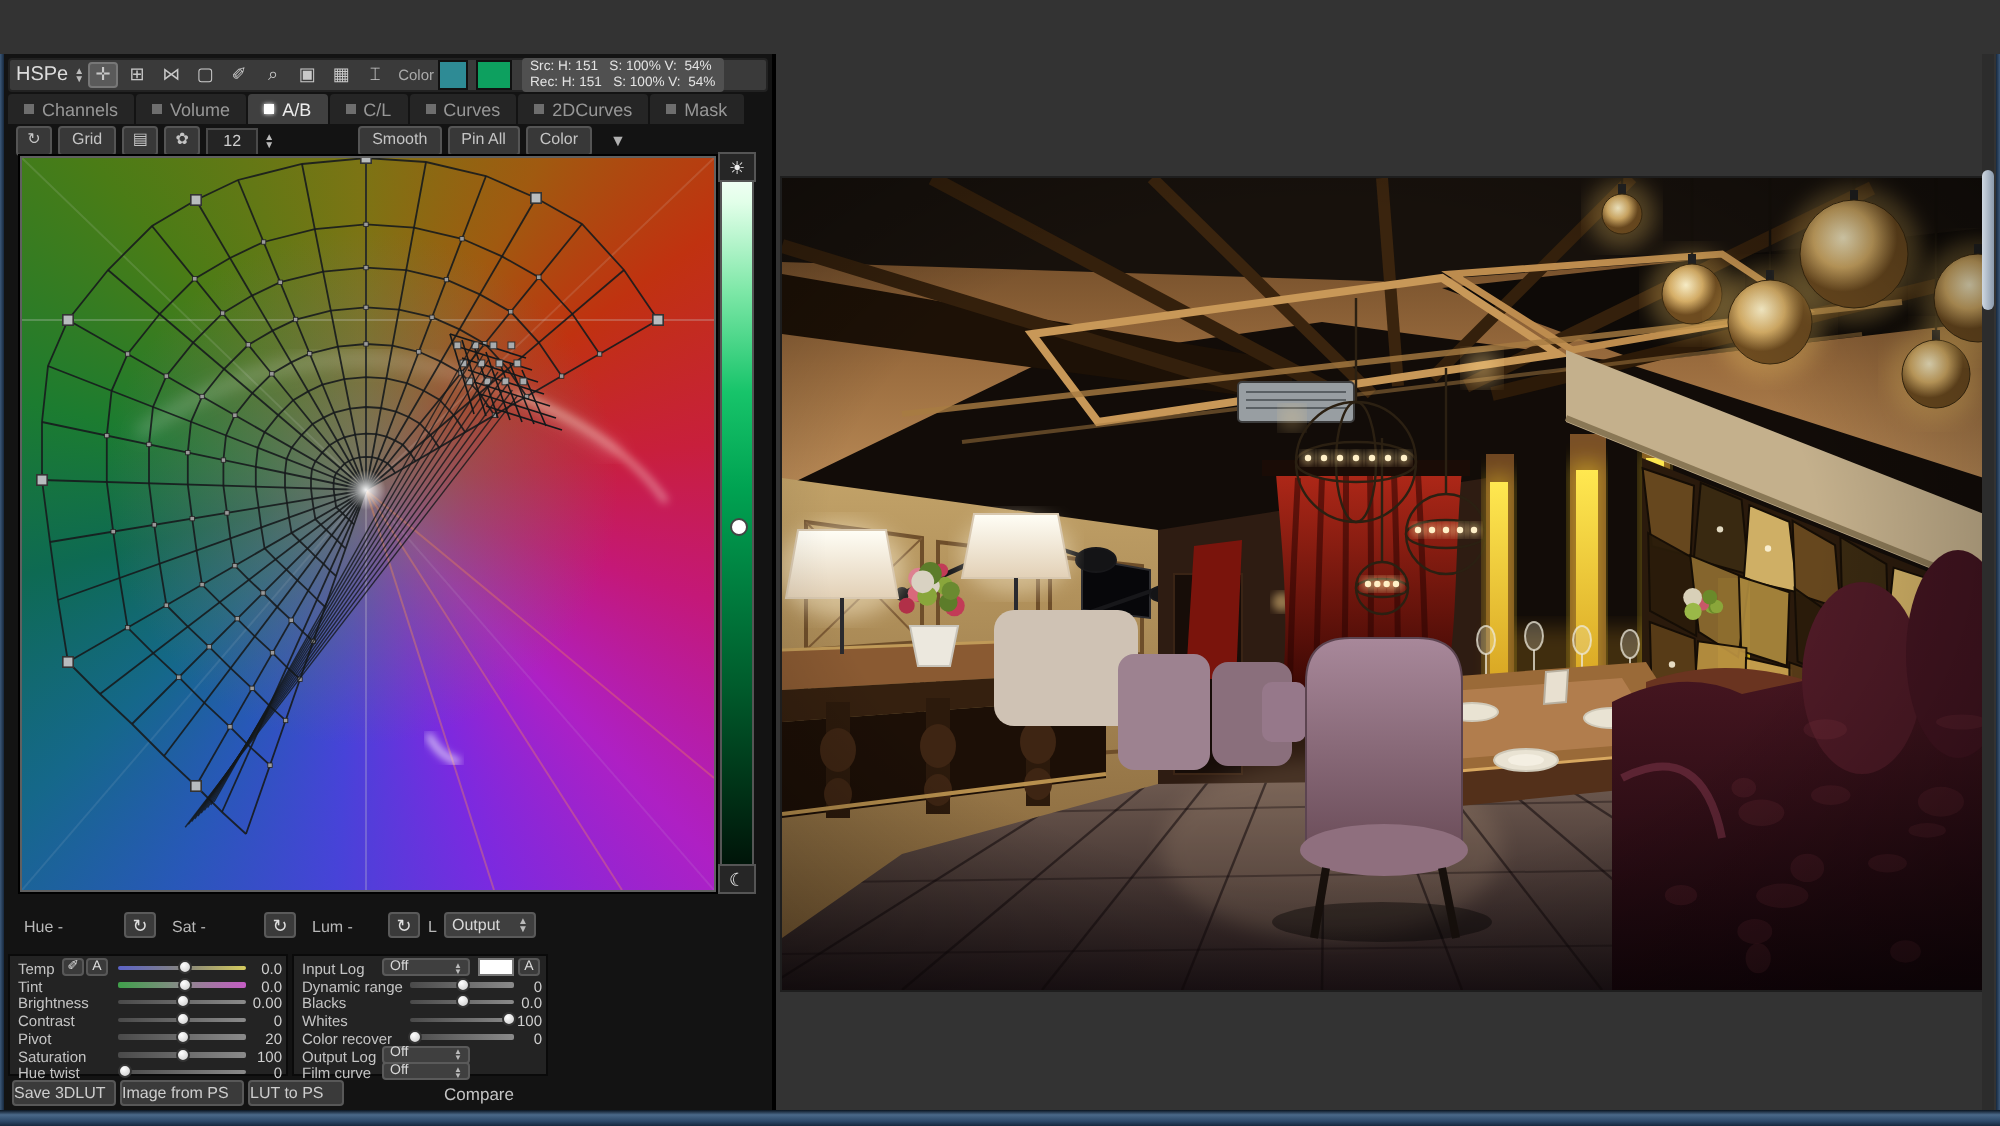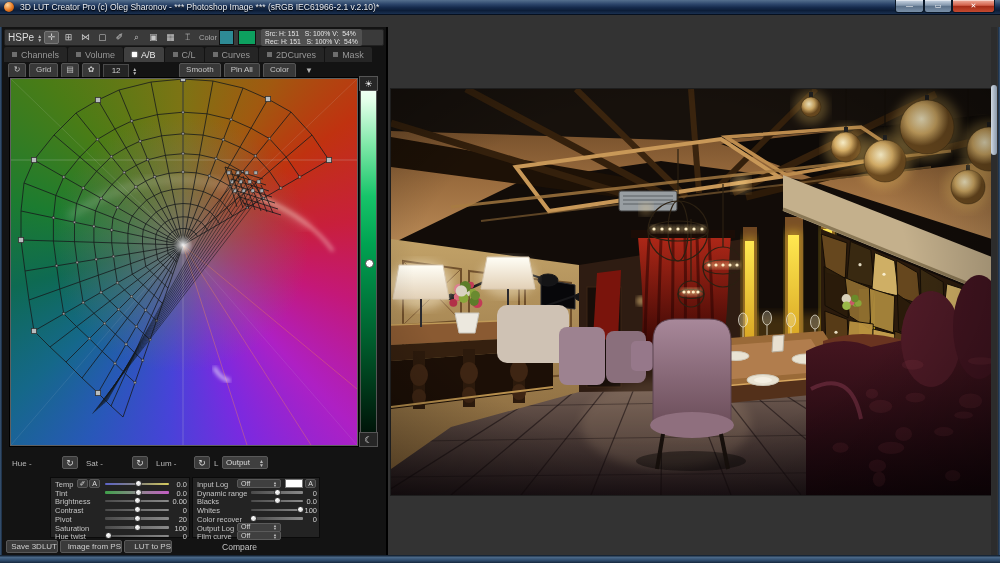--- a/index.html
+++ b/index.html
@@ -62,58 +62,49 @@
     font-size:9px;line-height:14px;text-align:center;box-sizing:border-box;}
   .sunbox{top:49px;} .moonbox{top:405px;}
   
   .adjrow{left:0;top:428px;width:386px;height:16px;}
   .alabel{color:#b8b8b8;font-size:8px;top:4px;}
   .rbtn{width:16px;height:13px;background:#3a3a3a;border:1px solid #5a5a5a;border-radius:2px;color:#ddd;
     font-size:9px;line-height:12px;text-align:center;top:1px;box-sizing:border-box;}
   .ddl{height:13px;background:#3f3f3f;border:1px solid #5a5a5a;border-radius:2px;color:#d8d8d8;font-size:8px;
     line-height:12px;padding:0 3px;top:1px;box-sizing:border-box;display:flex;align-items:center;justify-content:space-between;}
   
-  .sbox{top:450px;height:61px;background:#232323;border:1px solid #0a0a0a;box-sizing:border-box;margin-left:46px;}
+  .sbox{top:450px;height:61px;background:#232323;border:1px solid #0a0a0a;box-sizing:border-box;}
   .srow{position:absolute;height:9px;width:100%;}
   .slbl{position:absolute;left:4px;top:1px;color:#c4c4c4;font-size:7.5px;white-space:nowrap;}
   .strack{position:absolute;top:3.5px;height:2.5px;border-radius:1px;background:linear-gradient(90deg,#4a4a4a,#8a8a8a);}
   .knob{position:absolute;top:-2.5px;width:7px;height:7px;margin-left:-3.5px;border-radius:50%;
     background:radial-gradient(circle at 35% 30%,#fff,#c8c8c8);border:1px solid #333;box-sizing:border-box;}
   .sval{position:absolute;top:1px;color:#cfcfcf;font-size:7.5px;text-align:right;}
   .t-temp{background:linear-gradient(90deg,#5c63c8,#8a8878 55%,#d6cc5e);}
   .t-tint{background:linear-gradient(90deg,#3fa04a,#8a8a8a 50%,#c45cc4);}
   .mini{position:absolute;height:9px;background:#3a3a3a;border:1px solid #585858;border-radius:2px;color:#ddd;
     font-size:7px;line-height:8px;text-align:center;box-sizing:border-box;top:0;}
   .wswatch{position:absolute;height:9px;background:#fff;border:1px solid #777;box-sizing:border-box;top:0;}
   
   .frow{left:0;top:513px;width:386px;height:14px;}
   .fbtn{position:absolute;height:13px;background:#3a3a3a;border:1px solid #585858;border-radius:2px;
-    color:#cdcdcd;font-size:8px;line-height:12px;text-align:right;box-sizing:border-box;top:0;}
+    color:#cdcdcd;font-size:8px;line-height:12px;text-align:left;box-sizing:border-box;top:0;}
   .compare{position:absolute;left:180px;top:2px;width:115px;text-align:center;color:#c4c4c4;font-size:8.5px;}
   
   .rarea{left:388px;top:27px;width:610px;height:528px;background:#333;}
   .photo{position:absolute;left:3px;top:62px;width:601px;height:406px;background:#120c08;outline:1px solid #1e1e1e;}
   .scroll-track{position:absolute;left:603px;top:0;width:6px;height:528px;background:#2c2c2c;}
   .scroll-thumb{position:absolute;left:603px;top:58px;width:6px;height:70px;border-radius:3px;
     background:linear-gradient(90deg,#cfd8e2,#8a99ab);}
 </style>
 </head>
 <body>
 
 <div class="window">
 
-  <div class="abs titlebar">
-    <div class="abs app-icon"></div>
-    <div class="abs title-text">3D LUT Creator Pro (c) Oleg Sharonov - *** Photoshop Image *** (sRGB IEC61966-2.1 v.2.10)*</div>
-    <div class="abs winbtns">
-      <div class="wbtn min">—</div>
-      <div class="wbtn max">▭</div>
-      <div class="wbtn close">✕</div>
-    </div>
-  </div>
 
 
   <div class="abs lpanel">
 
     <div class="abs trow">
       <span class="mode-lbl">HSPe</span>
       <span class="stepper">
           <span>▲</span>
           <span>▼</span>
         </span>

